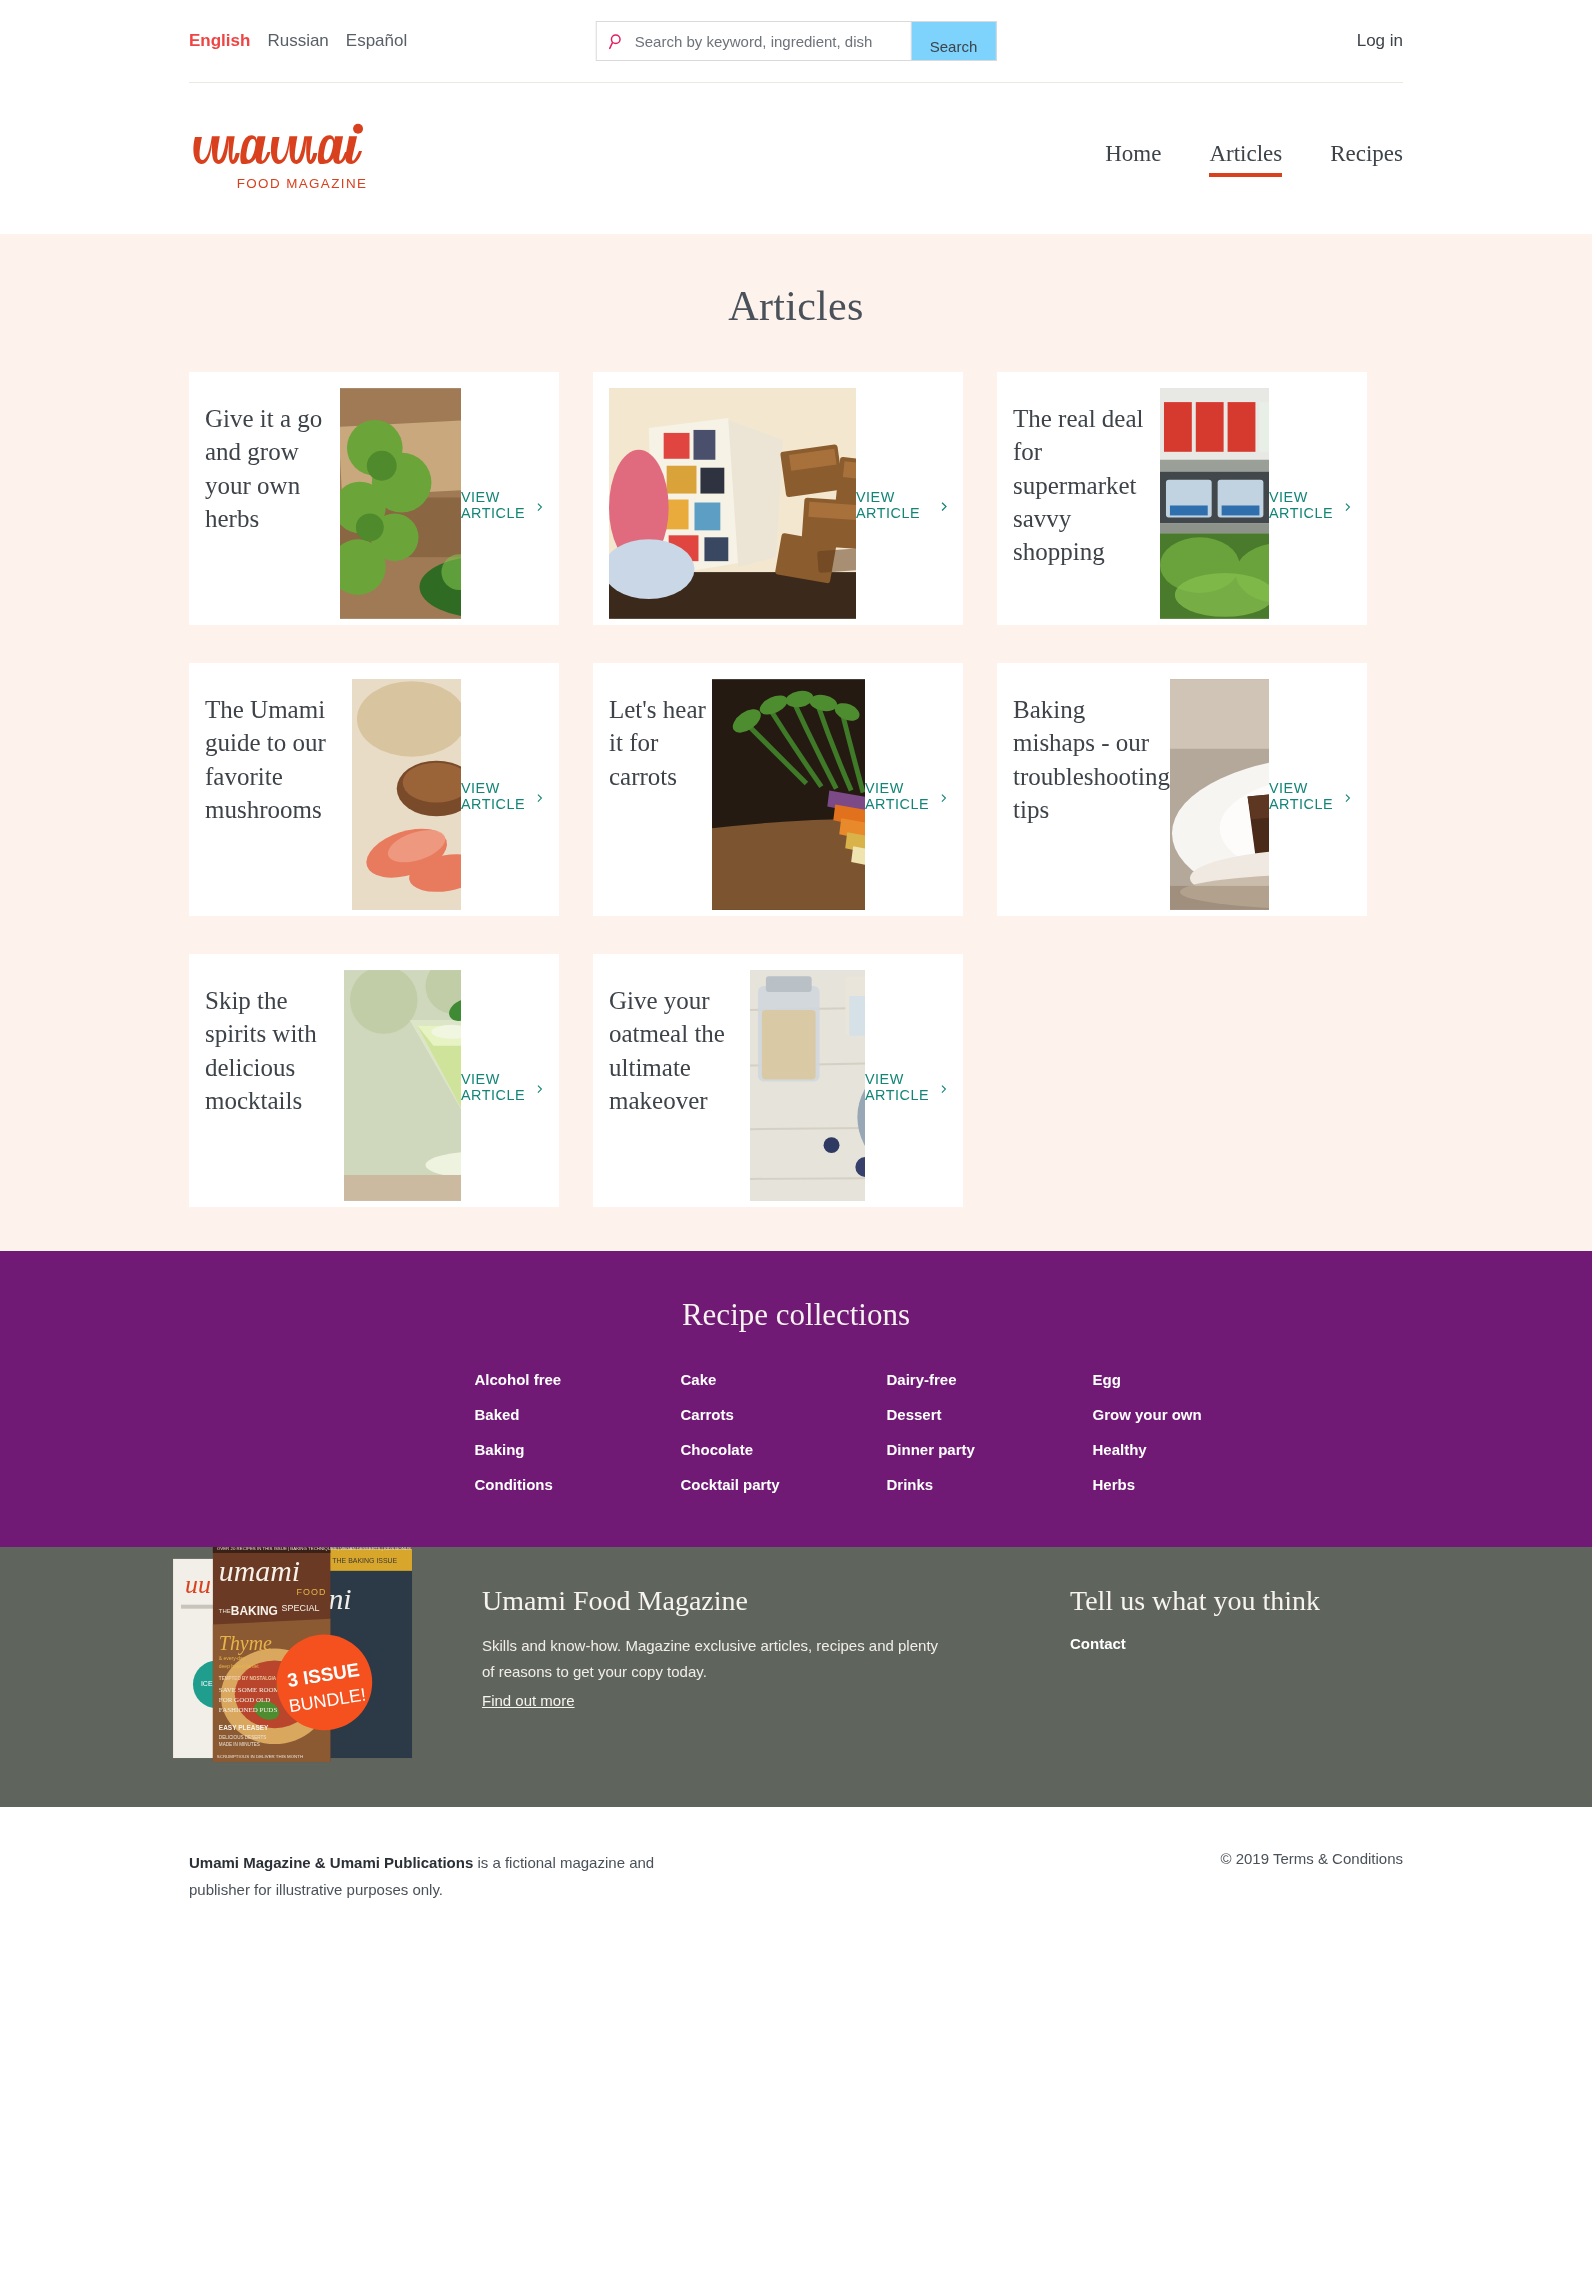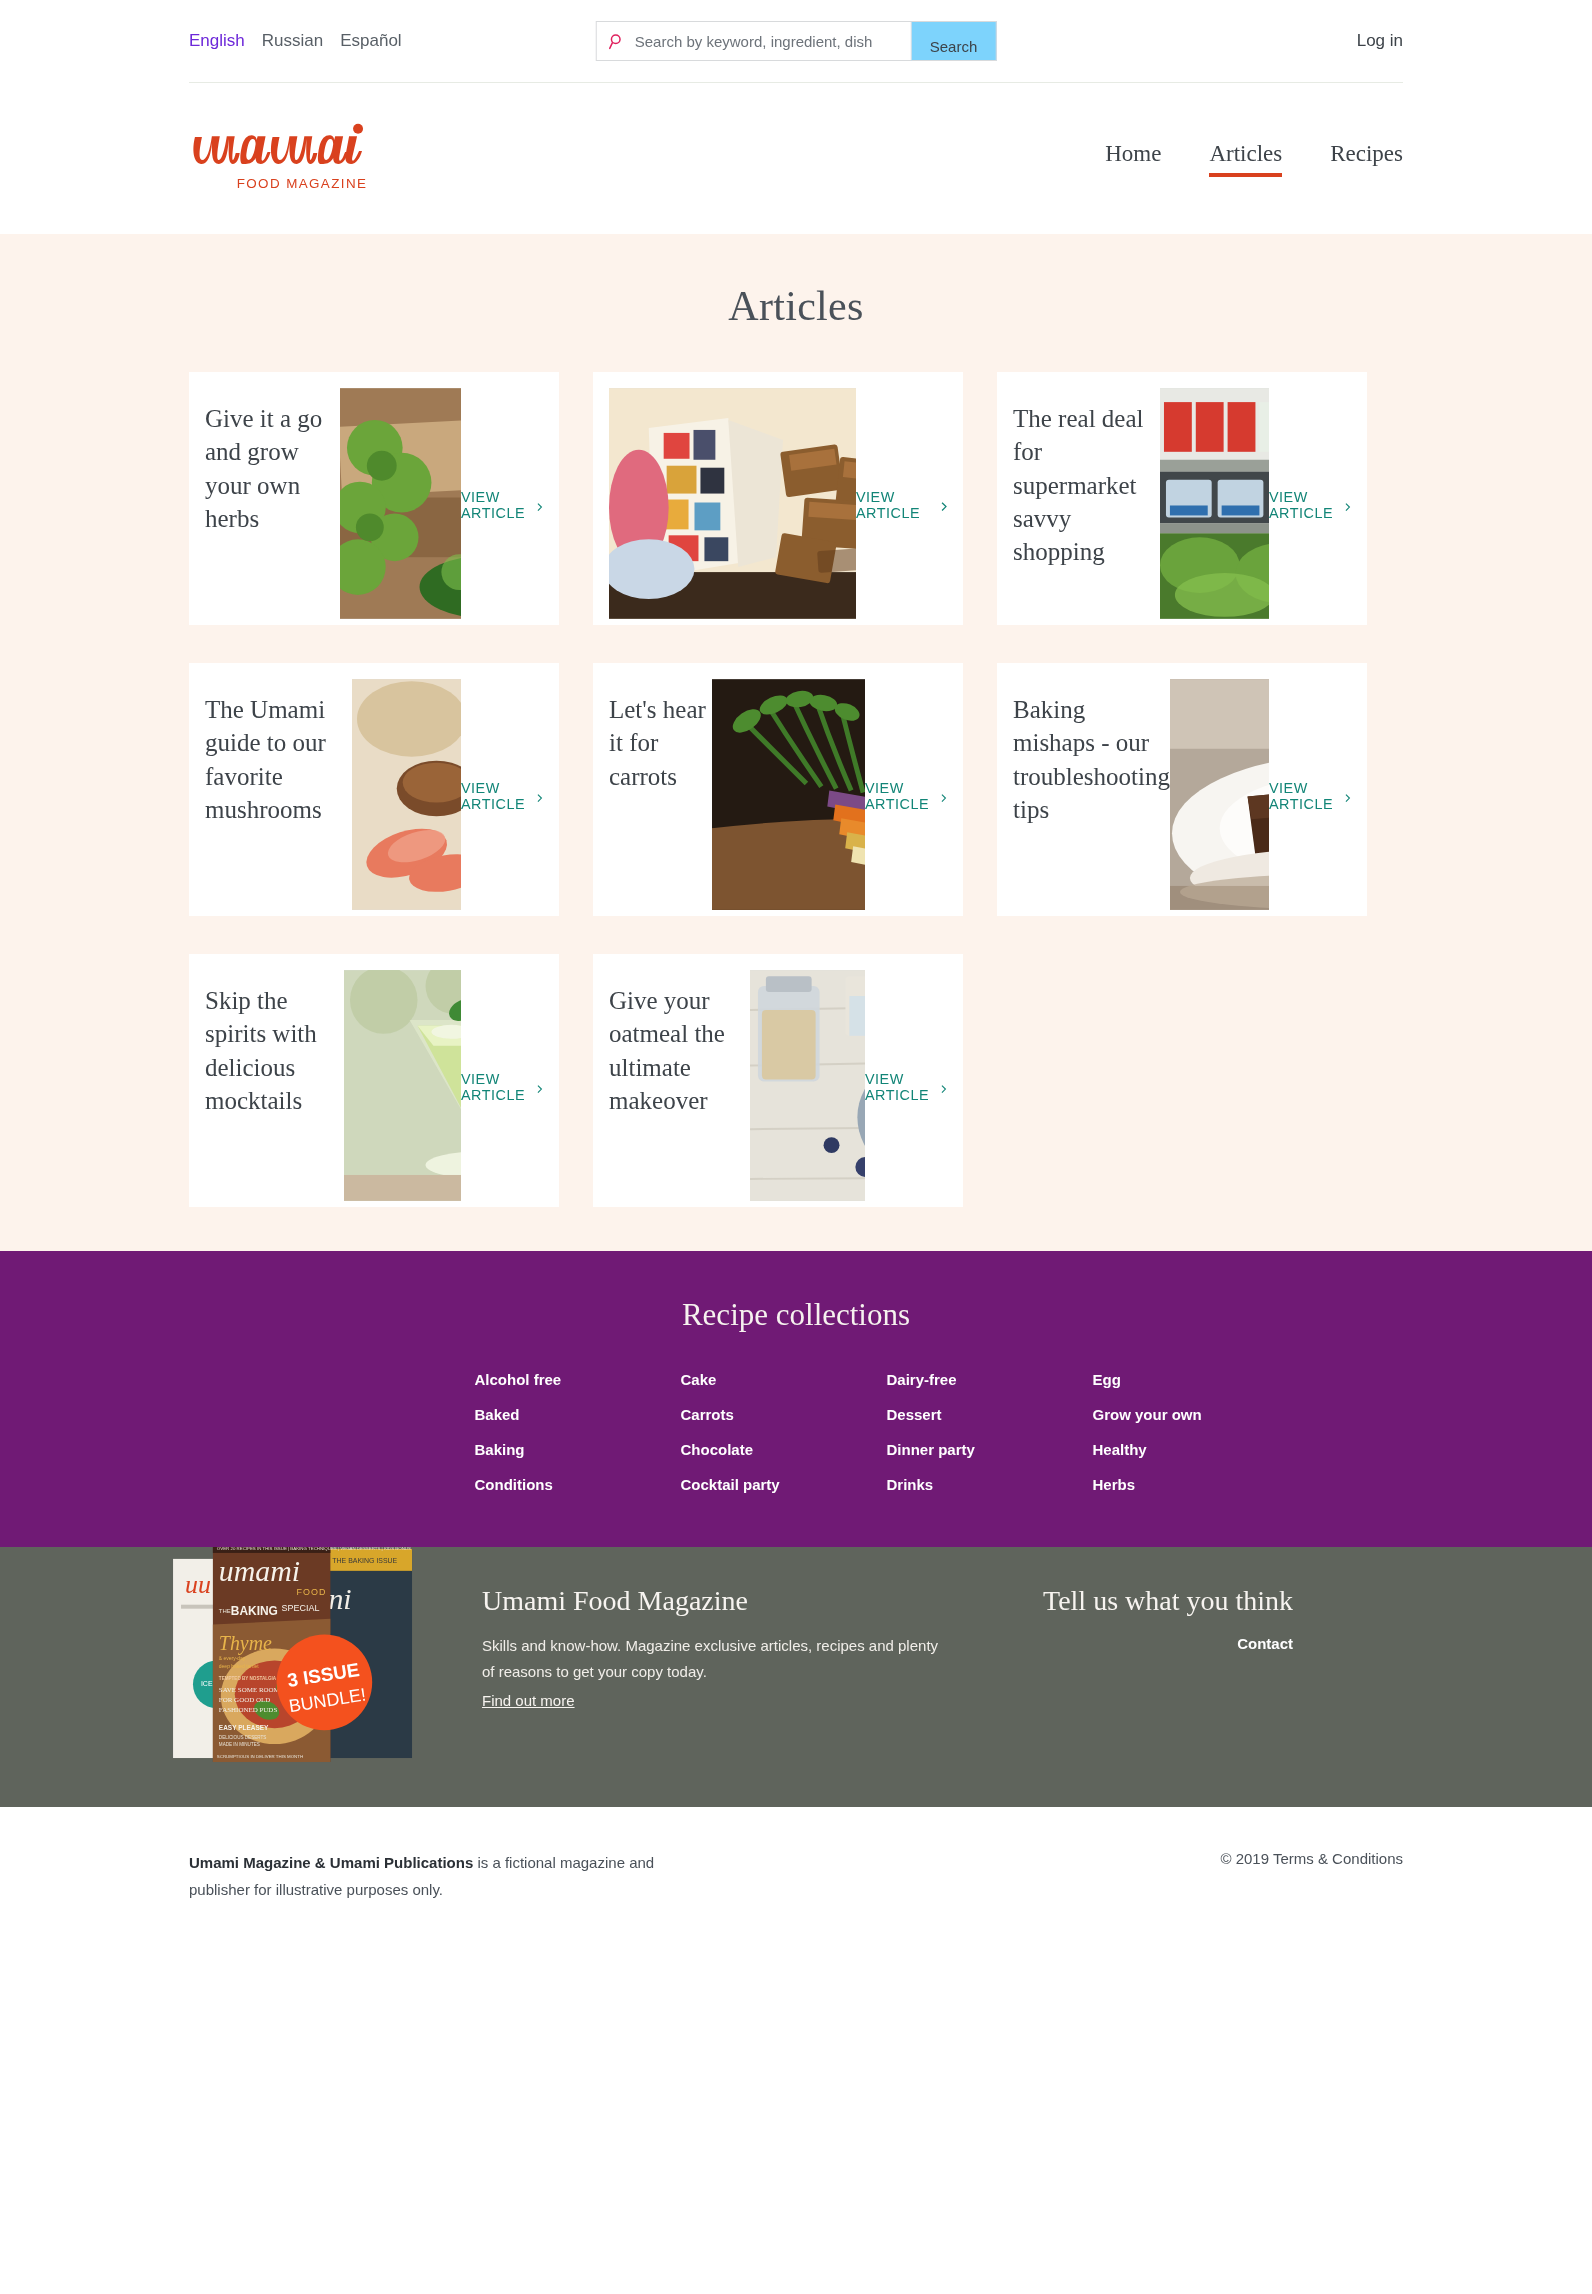--- a/index.html
+++ b/index.html
@@ -21,21 +21,21 @@
     align-items: center;
   }
   .utility .inner {
     display: flex;
     align-items: center;
     width: 1214px;
     position: relative;
   }
   .lang-list { display: flex; align-items: baseline; gap: 17px; font-size: 17px; }
   .lang-item { color: #585f66; cursor: pointer; white-space: nowrap; }
-  .lang-item.active { color: #6d28d9; font-weight: normal; }
+  .lang-item.active { color: #ef4444; font-weight: bold; }
 
   .search-wrap {
     position: absolute;
     left: 50%;
     transform: translateX(-50%);
     display: flex;
     align-items: stretch;
     height: 40px;
   }
   .search-field {
@@ -225,21 +225,21 @@
     line-height: 1.75;
     color: #f1eee9;
     margin-bottom: 6px;
   }
   .promo-link {
     font-size: 15px;
     color: #f7f4f0;
     text-decoration: underline;
     cursor: pointer;
   }
-  .promo-right { margin-left: 93px; padding-top: 38px; text-align: right; }
+  .promo-right { margin-left: 120px; padding-top: 38px; }
   .promo-right-heading {
     font-family: "Liberation Serif", serif;
     font-weight: normal;
     font-size: 28px;
     color: #f7f4f0;
     margin-bottom: 18px;
   }
   .contact-link {
     font-size: 15px;
     font-weight: bold;

